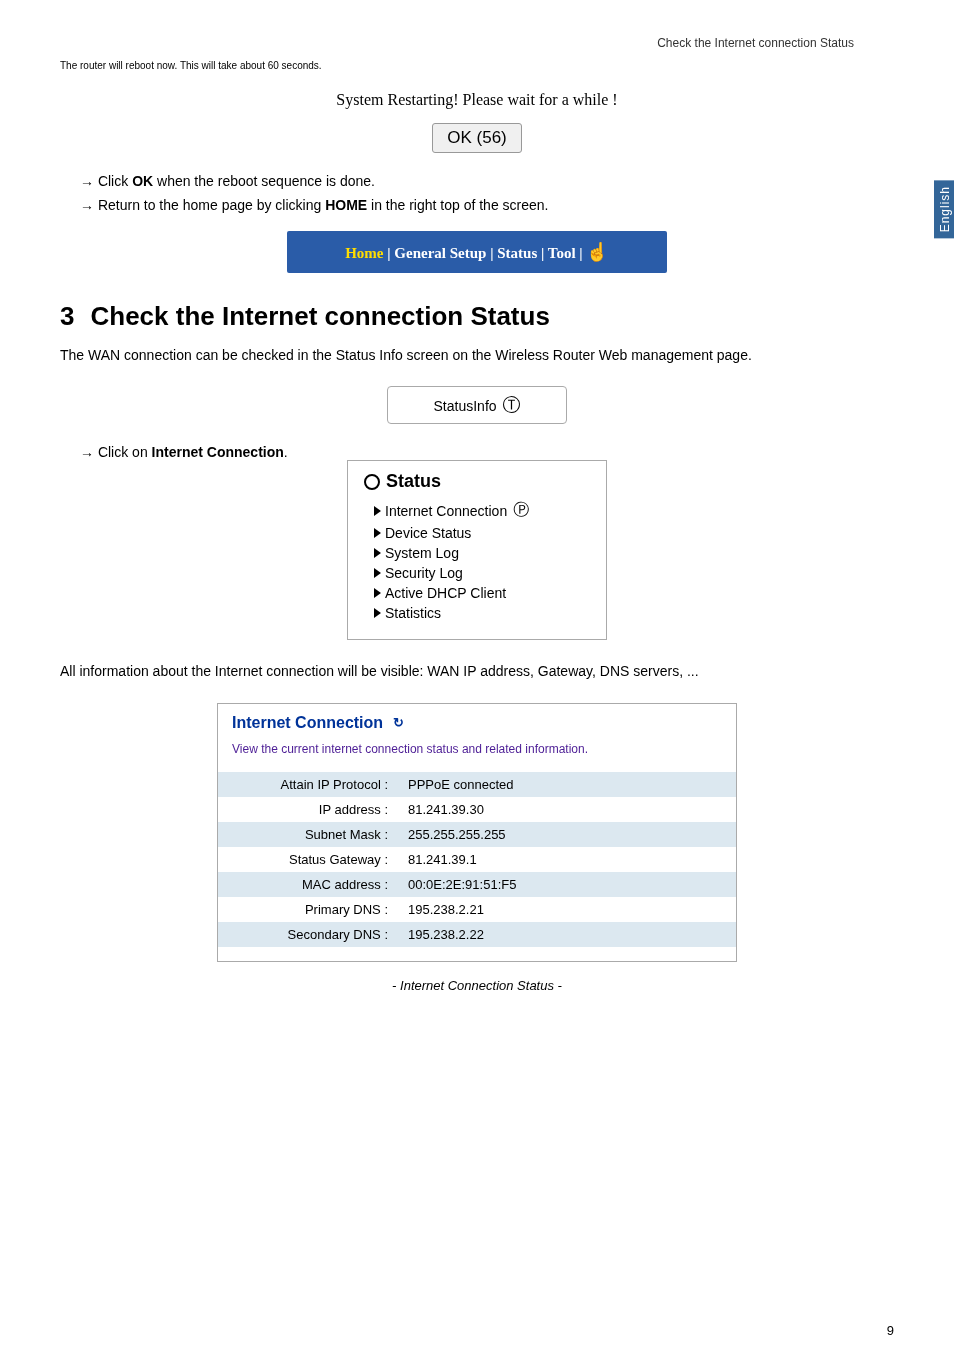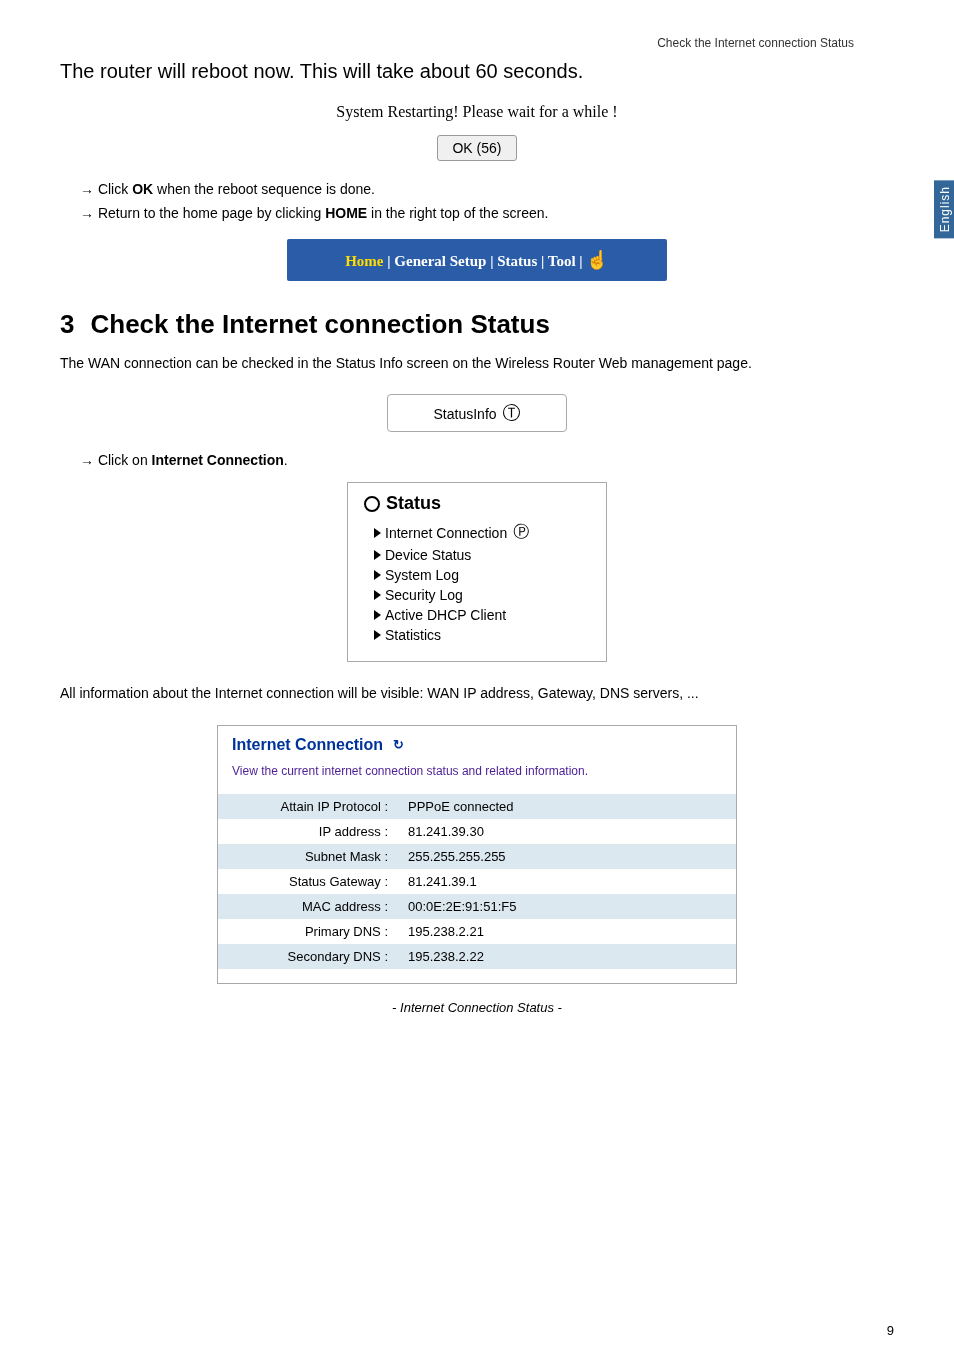--- a/index.html
+++ b/index.html
@@ -36,21 +36,21 @@
       color: #fff;
       font-size: 12px;
       padding: 6px 4px;
       writing-mode: vertical-rl;
       transform: rotate(180deg);
       letter-spacing: 1px;
       width: 20px;
     }
 
     .intro-text {
-      font-size: 20px;
+      font-size: 10px;
       margin-bottom: 6px;
       margin-top: 10px;
     }
 
     .system-restart-box {
       text-align: center;
       margin: 20px auto;
       width: 400px;
     }
 
@@ -58,21 +58,21 @@
       font-size: 16px;
       font-weight: normal;
       font-family: 'Times New Roman', serif;
       margin-bottom: 14px;
     }
 
     .ok-button {
       border: 1px solid #999;
       background: #f0f0f0;
       padding: 4px 14px;
-      font-size: 14px;
+      font-size: 17px;
       border-radius: 3px;
       display: inline-block;
     }
 
     .arrow-list {
       list-style: none;
       margin: 18px 0 18px 20px;
     }
 
     .arrow-list li {
@@ -135,21 +135,21 @@
     }
 
     .cursor-icon {
       font-size: 18px;
       margin-left: 2px;
     }
 
     .arrow-click {
       margin-left: 20px;
       font-size: 14px;
-      margin-bottom: 14px;
+      margin-bottom: 0;
     }
 
     .status-menu {
       border: 1px solid #aaa;
       background: #fff;
       width: 260px;
       margin: 0 auto 20px auto;
       padding: 10px 16px 14px 16px;
     }
 

